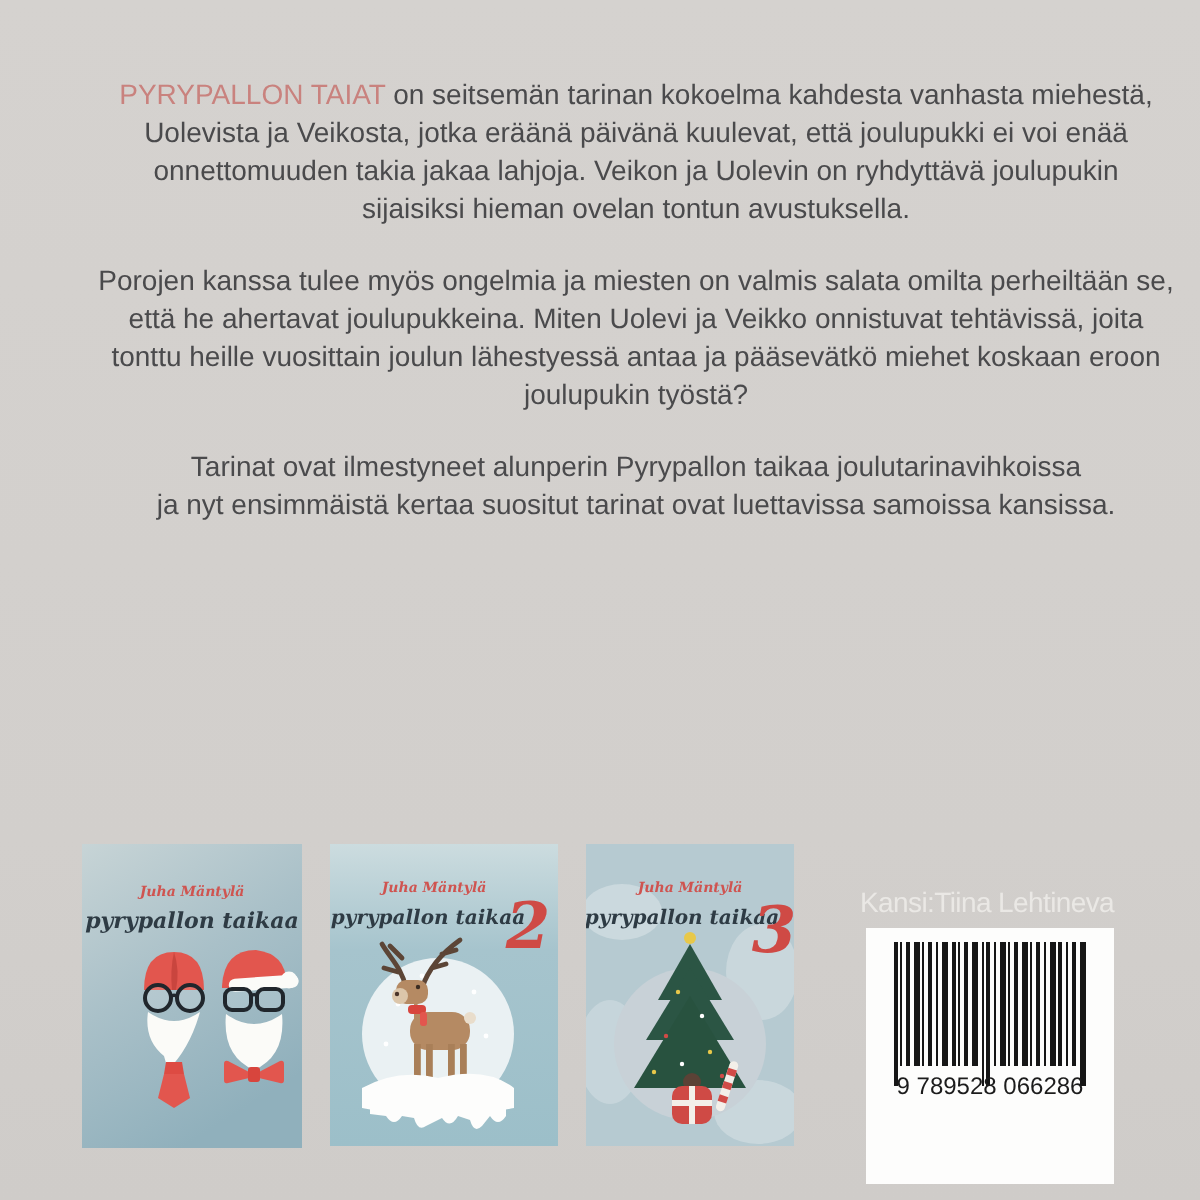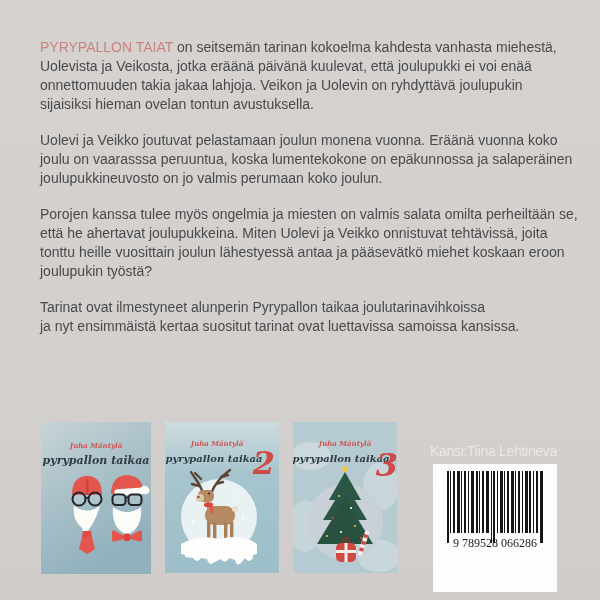--- a/index.html
+++ b/index.html
@@ -4,21 +4,21 @@
 <style>
   html,body{margin:0;padding:0;}
   body{
     width:600px;height:600px;position:relative;overflow:hidden;
     background:#d3d0cd;
     font-family:"Liberation Sans", sans-serif;
   }
   .page{position:absolute;inset:0;background:linear-gradient(180deg,#d5d2cf 0%,#d2cfcc 70%,#cfccc9 100%);}
 
   
-  .synopsis{position:absolute;left:40px;top:38px;width:556px;}
+  .synopsis{position:absolute;left:40px;top:38px;width:556px;text-align:center;}
   .synopsis p{
     margin:0 0 17px 0;
     font-size:14px;line-height:19px;
     color:#4a4a4c;
     white-space:pre;
   }
   .series-title{color:#c9827e;}
   .footnote{color:#c4504b;}
 
   
@@ -36,36 +36,33 @@
     position:absolute;left:430px;top:443px;
     font-size:14px;letter-spacing:-0.3px;color:#eae8e5;
   }
   .barcode-box{
     position:absolute;left:433px;top:464px;width:124px;height:128px;
     background:#fdfdfc;
   }
   .barcode-bars{position:absolute;left:14px;top:7px;}
   .barcode-number{
     position:absolute;left:0;top:72px;width:124px;text-align:center;
-    font-family:Liberation Serif, serif;font-size:12px;color:#1c1c1c;
+    font-family:Liberation Sans, sans-serif;font-size:12px;color:#1c1c1c;
   }
 </style>
 </head>
 <body>
 
 <div class="page">
 
   <section class="synopsis">
     <p><span class="series-title">PYRYPALLON TAIAT</span><span> on seitsemän tarinan kokoelma kahdesta vanhasta miehestä,
 Uolevista ja Veikosta, jotka eräänä päivänä kuulevat, että joulupukki ei voi enää
 onnettomuuden takia jakaa lahjoja. Veikon ja Uolevin on ryhdyttävä joulupukin
 sijaisiksi hieman ovelan tontun avustuksella.</span></p>
-    <p>Uolevi ja Veikko joutuvat pelastamaan joulun monena vuonna. Eräänä vuonna koko
-joulu on vaarasssa peruuntua, koska lumentekokone on epäkunnossa ja salaperäinen
-joulupukkineuvosto on jo valmis perumaan koko joulun.</p>
     <p>Porojen kanssa tulee myös ongelmia ja miesten on valmis salata omilta perheiltään se,
 että he ahertavat joulupukkeina. Miten Uolevi ja Veikko onnistuvat tehtävissä, joita
 tonttu heille vuosittain joulun lähestyessä antaa ja pääsevätkö miehet koskaan eroon
 joulupukin työstä?</p>
     <p class="footnote">Tarinat ovat ilmestyneet alunperin Pyrypallon taikaa joulutarinavihkoissa
 ja nyt ensimmäistä kertaa suositut tarinat ovat luettavissa samoissa kansissa.</p>
   </section>
 
   <figure class="cover cover-1" style="margin:0">
     <svg width="110" height="152" viewBox="0 0 110 152">

